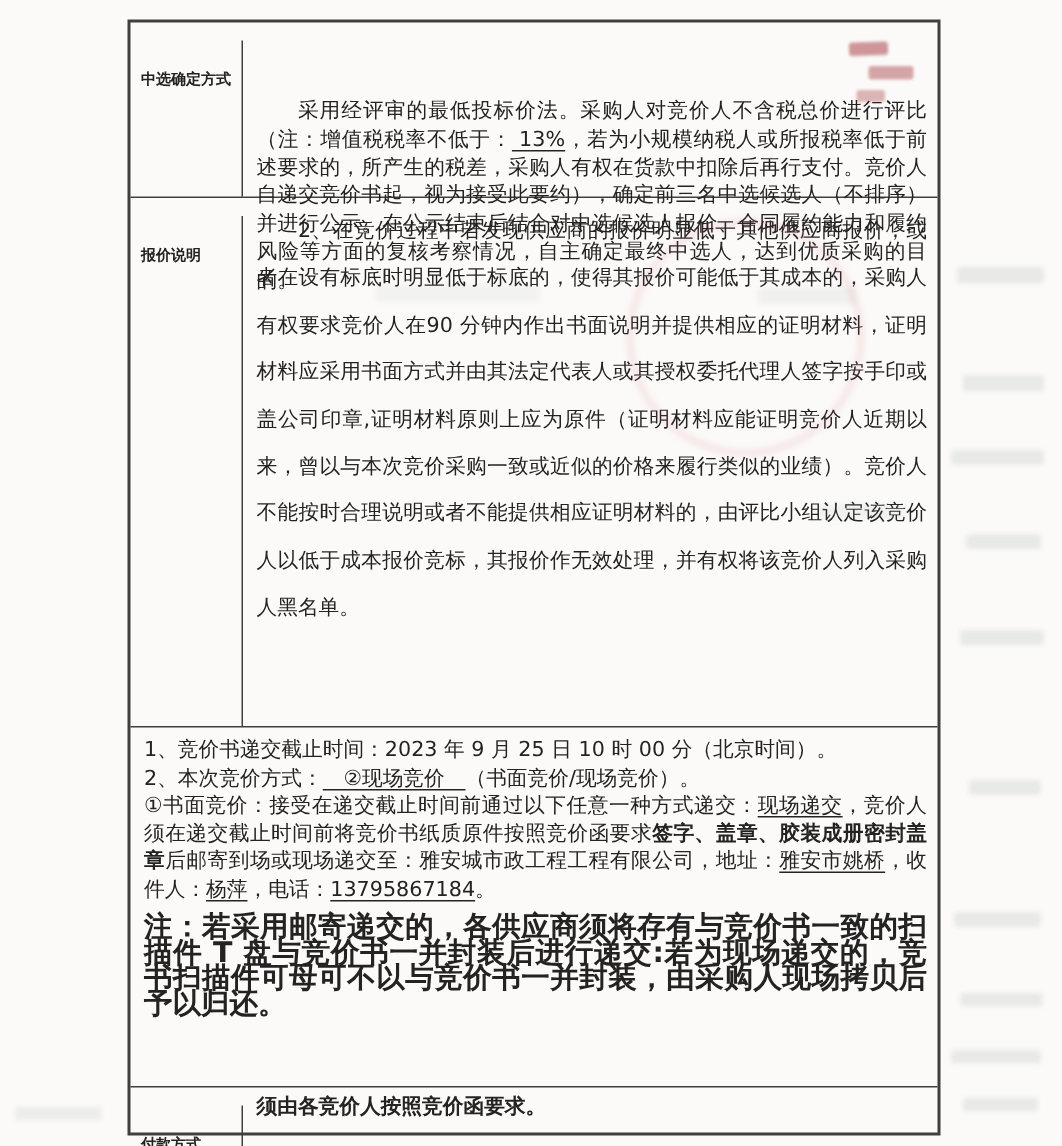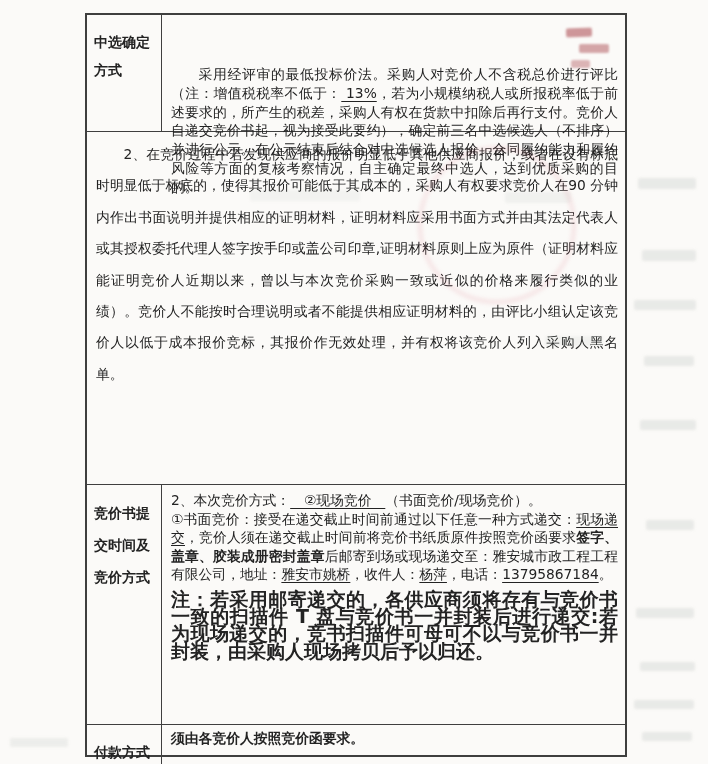--- a/index.html
+++ b/index.html
@@ -27,23 +27,24 @@
     border:2px solid var(--border-c);
     display:flex;flex-direction:column;
     background:transparent;
   }
   .t-row{display:flex;border-bottom:1.6px solid var(--border-c);}
   .t-row:last-child{border-bottom:none;flex:1;}
   .t-label{
     width:75px;flex:0 0 75px;
     border-right:1.6px solid var(--border-c);
     padding:13px 2px 0 7px;
-    font-size:14px;font-weight:600;
+    font-size:10px;font-weight:600;
     line-height:28px;
     word-break:break-all;
+    margin-top:12px;
   }
   .t-content{
     flex:1;min-width:0;
     padding:5px 7px 0 9px;
     font-size:13.8px;
     text-align:justify;
     word-break:break-all;
   }
   .para{margin:0;}
   .indent{text-indent:2em;}
@@ -79,27 +80,28 @@
 <div class="page">
 
   <div class="doc-table">
       <div class="t-row row-1">
         <div class="t-label">中选确定方式</div>
         <div class="t-content">
           <p class="para indent"><span>采用经评审的最低投标价法。采购人对竞价人不含税总价进行评比（注：增值税税率不低于：</span><span class="u"> 13%</span><span>，若为小规模纳税人或所报税率低于前述要求的，所产生的税差，采购人有权在货款中扣除后再行支付。竞价人自递交竞价书起，视为接受此要约），确定前三名中选候选人（不排序）并进行公示。在公示结束后结合对中选候选人报价、合同履约能力和履约风险等方面的复核考察情况，自主确定最终中选人，达到优质采购的目的。</span></p>
         </div>
       </div>
       <div class="t-row row-2">
+        <div class="t-label">报价说明</div>
         <div class="t-content">
           <p class="para indent"><span>2、在竞价过程中若发现供应商的报价明显低于其他供应商报价，或者在设有标底时明显低于标底的，使得其报价可能低于其成本的，采购人有权要求竞价人在90 分钟内作出书面说明并提供相应的证明材料，证明材料应采用书面方式并由其法定代表人或其授权委托代理人签字按手印或盖公司印章,证明材料原则上应为原件（证明材料应能证明竞价人近期以来，曾以与本次竞价采购一致或近似的价格来履行类似的业绩）。竞价人不能按时合理说明或者不能提供相应证明材料的，由评比小组认定该竞价人以低于成本报价竞标，其报价作无效处理，并有权将该竞价人列入采购人黑名单。</span></p>
         </div>
       </div>
       <div class="t-row row-3">
-        <div class="t-label">竞价书提交时间及竞价方式</div>
         <div class="t-content">
+          <p class="para"><span>1、竞价书递交截止时间：2023 年 9 月 25 日 10 时 00 分（北京时间）。</span></p>
           <p class="para"><span>2、本次竞价方式：</span><span class="u">　②现场竞价　</span><span>（书面竞价/现场竞价）。</span></p>
           <p class="para"><span>①书面竞价：接受在递交截止时间前通过以下任意一种方式递交：</span><span class="u">现场递交</span><span>，竞价人须在递交截止时间前将竞价书纸质原件按照竞价函要求</span><span class="b">签字、盖章、胶装成册密封盖章</span><span>后邮寄到场或现场递交至：雅安城市政工程工程有限公司，地址：</span><span class="u">雅安市姚桥</span><span>，收件人：</span><span class="u">杨萍</span><span>，电话：</span><span class="u">13795867184</span><span>。</span></p>
           <p class="para note"><span class="b">注：若采用邮寄递交的，各供应商须将存有与竞价书一致的扫描件 T 盘与竞价书一并封装后进行递交:若为现场递交的，竞书扫描件可母可不以与竞价书一并封装，由采购人现场拷贝后予以归还。</span></p>
         </div>
       </div>
       <div class="t-row row-4">
         <div class="t-label">付款方式</div>
         <div class="t-content">
           <p class="para"><span class="b">须由各竞价人按照竞价函要求。</span></p>
         </div>

